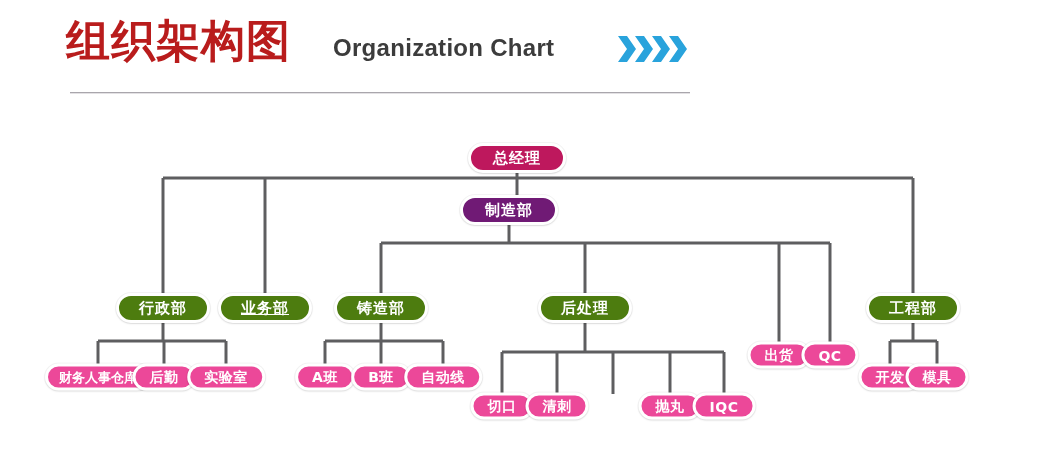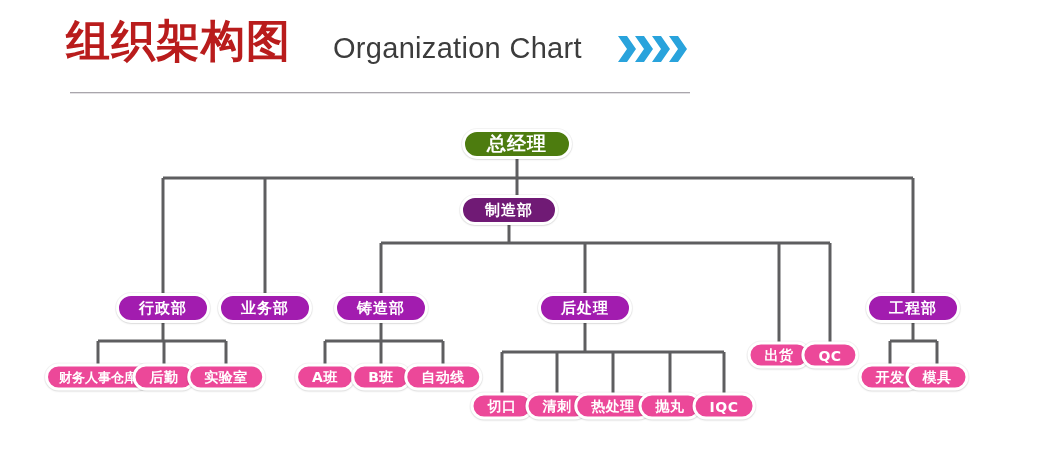--- a/index.html
+++ b/index.html
@@ -15,22 +15,22 @@
   
   .header{position:absolute;left:0;top:0;width:1060px;height:100px;}
   .title-cn{
     position:absolute;left:66px;top:13px;
     font-size:44px;font-weight:bold;color:#b91c1c;
     letter-spacing:1px;line-height:56px;
     font-family:"DejaVu Sans","Liberation Sans",sans-serif;
   }
   .title-en{
     position:absolute;left:333px;top:31px;
-    font-size:29px;color:#3c3c3c;letter-spacing:.3px;
-    line-height:34px;font-weight:400;
+    font-size:24px;color:#3c3c3c;letter-spacing:.3px;
+    line-height:34px;font-weight:700;
   }
   .chevrons{position:absolute;left:618px;top:36px;width:72px;height:26px;}
   .divider{
     position:absolute;left:70px;top:92px;width:620px;height:2px;
     background:linear-gradient(to bottom,#a9a6ac 0,#a9a6ac 1px,#e3e1e4 1px,#e3e1e4 2px);
   }
 
   
   .chart{position:absolute;left:0;top:0;width:1060px;height:463px;}
   .lines{position:absolute;left:0;top:0;width:1060px;height:463px;}
@@ -44,23 +44,23 @@
     border-radius:999px;
     color:#ffffff;
     white-space:nowrap;
     font-family:"DejaVu Sans","Liberation Sans",sans-serif;
     font-weight:bold;
     border:3px solid #ffffff;
     box-shadow:0 0 0 1px rgba(0,0,0,0.045), 0 1px 2px rgba(0,0,0,0.10);
     z-index:5;
     letter-spacing:1px;
   }
-  .lv1{background:#4d7c0f;font-size:19px;height:30px;padding:0 22px;}
+  .lv1{background:#be185d;font-size:15px;height:30px;padding:0 22px;margin-top:14px;}
   .lv2{background:#701a75;font-size:15px;height:30px;padding:0 22px;}
-  .lv3{background:#a21caf;font-size:15px;height:30px;padding:0 20px;}
+  .lv3{background:#4d7c0f;font-size:15px;height:30px;padding:0 20px;}
   .lv4{background:#ec4899;font-size:14px;height:27px;padding:0 14px;letter-spacing:.5px;}
   .lv4.wide{padding:0 11px;font-size:13px;letter-spacing:0;}
 </style>
 </head>
 <body>
 
 <div class="page">
 
   <div class="header">
     <div class="title-cn">组织架构图</div>
@@ -126,21 +126,21 @@
     <div class="node lv1" style="left:517px;top:144px;">
       <span>总经理</span>
     </div>
     <div class="node lv2" style="left:509px;top:210px;">
       <span>制造部</span>
     </div>
 
     <div class="node lv3" style="left:163px;top:308px;">
       <span>行政部</span>
     </div>
-    <div class="node lv3" style="left:265px;top:308px;">
+    <div class="node lv3" style="left:265px;top:308px;text-decoration:underline;">
       <span>业务部</span>
     </div>
     <div class="node lv3" style="left:913px;top:308px;">
       <span>工程部</span>
     </div>
     <div class="node lv3" style="left:381px;top:308px;justify-content:flex-end;">
       <span>铸造部</span>
     </div>
     <div class="node lv3" style="left:585px;top:308px;">
       <span>后处理</span>
@@ -172,23 +172,20 @@
     <div class="node lv4" style="left:443px;top:377px;">
       <span>自动线</span>
     </div>
 
     <div class="node lv4" style="left:502px;top:406px;">
       <span>切口</span>
     </div>
     <div class="node lv4" style="left:557px;top:406px;">
       <span>清刺</span>
     </div>
-    <div class="node lv4" style="left:613px;top:406px;">
-      <span>热处理</span>
-    </div>
     <div class="node lv4" style="left:670px;top:406px;">
       <span>抛丸</span>
     </div>
     <div class="node lv4" style="left:724px;top:406px;">
       <span>IQC</span>
     </div>
 
     <div class="node lv4" style="left:890px;top:377px;">
       <span>开发</span>
     </div>

